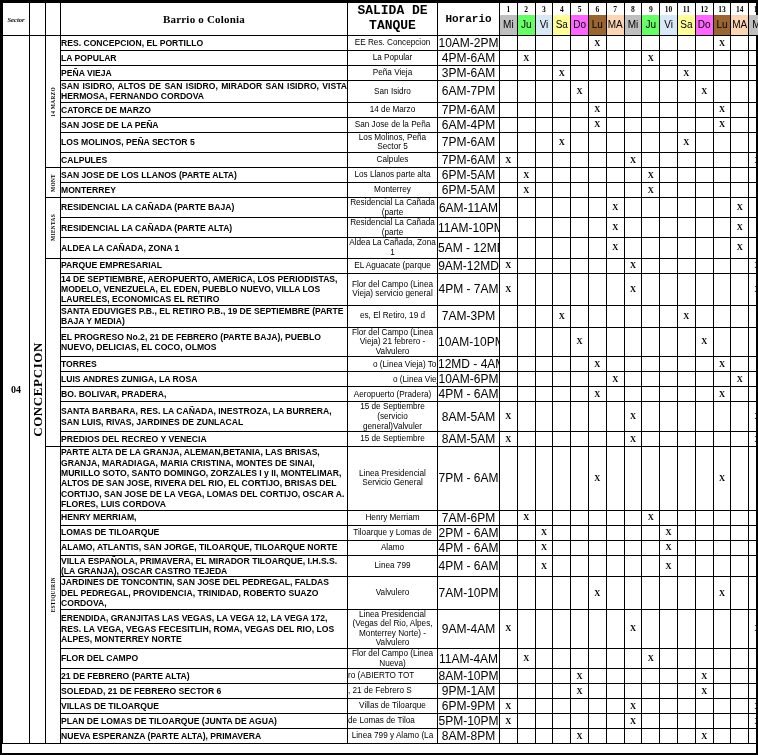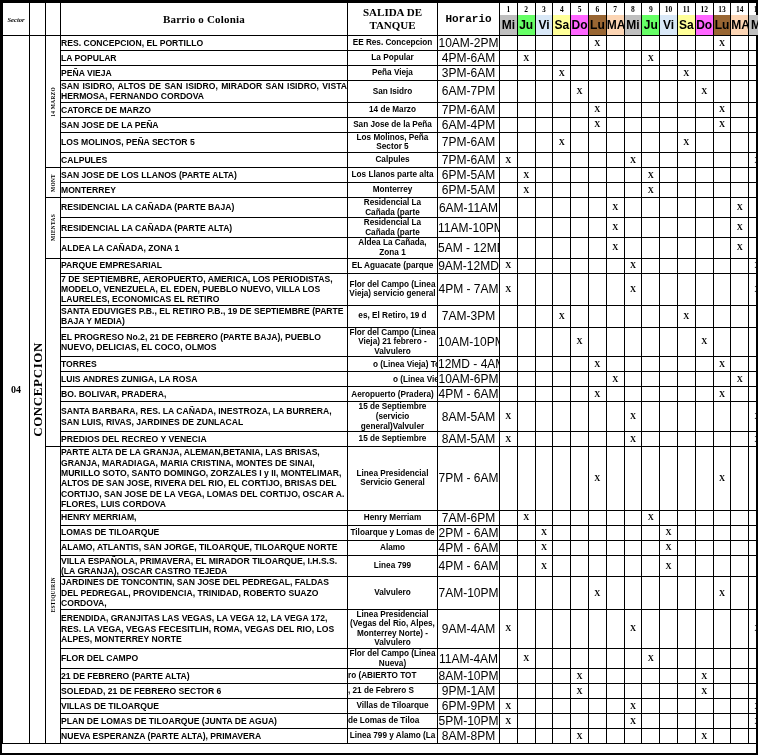--- a/index.html
+++ b/index.html
@@ -35,37 +35,37 @@
     box-sizing:border-box;
   }
 
   
   th.h-sector{width:27px;font-size:6.5px;font-style:italic;font-weight:bold;
     font-family:"Liberation Serif", serif;}
   th.h-blank1{width:16px;}
   th.h-blank2{width:15px;}
   th.h-barrio{width:287px;font-size:11px;font-weight:bold;
     font-family:"Liberation Serif", serif;letter-spacing:.2px;}
-  th.h-salida{width:90px;font-size:11px;font-weight:bold;line-height:1.15;
-    font-family:Liberation Serif, serif;}
+  th.h-salida{width:90px;font-size:13px;font-weight:bold;line-height:1.15;
+    font-family:Liberation Mono, monospace;}
   th.h-horario{width:62px;font-size:11px;font-weight:bold;
     font-family:Liberation Mono, monospace;}
   th.h-day{
     width:17.8px;
     padding:0;
     vertical-align:top;
     border-left:1px solid #000;border-right:1px solid #000;
     border-top:none;border-bottom:1px solid #000;
   }
   .daynum{
     font-size:7.5px;font-weight:bold;text-align:center;line-height:11px;
     height:11px;font-family:"Liberation Serif", serif;
   }
   .dayname{
-    font-size:12px;font-weight:bold;text-align:center;line-height:20px;
+    font-size:10px;font-weight:normal;text-align:center;line-height:20px;
     height:20px;font-family:"Liberation Sans", sans-serif;
   }
   thead tr{height:33px;}
 
   
   td.c-sector{
     text-align:center;font-weight:bold;font-size:10px;
     font-family:"Liberation Serif", serif;
   }
   td.c-vert{
@@ -96,21 +96,20 @@
     font-size:8.2px;
     text-align:center;
     line-height:9.6px;
     white-space:nowrap;
   }
   td.c-salida .clip{
     display:block;
     overflow:hidden;
     white-space:normal;
     text-align:center;
-    font-weight:bold;
   }
   td.c-horario{
     font-size:12px;
     text-align:center;
     white-space:nowrap;
     margin-left:44px;
   }
   td.c-day{
     text-align:center;
     font-size:8.4px;
@@ -513,21 +512,21 @@
           <td class="c-day">X</td>
           <td class="c-day"></td>
           <td class="c-day"></td>
           <td class="c-day"></td>
           <td class="c-day"></td>
           <td class="c-day"></td>
           <td class="c-day"></td>
           <td class="c-day">X</td>
         </tr>
         <tr>
-          <td class="c-barrio">7 DE SEPTIEMBRE, AEROPUERTO, AMERICA, LOS PERIODISTAS, MODELO, VENEZUELA, EL EDEN, PUEBLO NUEVO, VILLA LOS LAURELES, ECONOMICAS EL RETIRO</td>
+          <td class="c-barrio">14 DE SEPTIEMBRE, AEROPUERTO, AMERICA, LOS PERIODISTAS, MODELO, VENEZUELA, EL EDEN, PUEBLO NUEVO, VILLA LOS LAURELES, ECONOMICAS EL RETIRO</td>
           <td class="c-salida">
             <span class="clip">Flor del Campo (Linea Vieja) servicio general</span>
           </td>
           <td class="c-horario">4PM - 7AM</td>
           <td class="c-day">X</td>
           <td class="c-day"></td>
           <td class="c-day"></td>
           <td class="c-day"></td>
           <td class="c-day"></td>
           <td class="c-day"></td>

